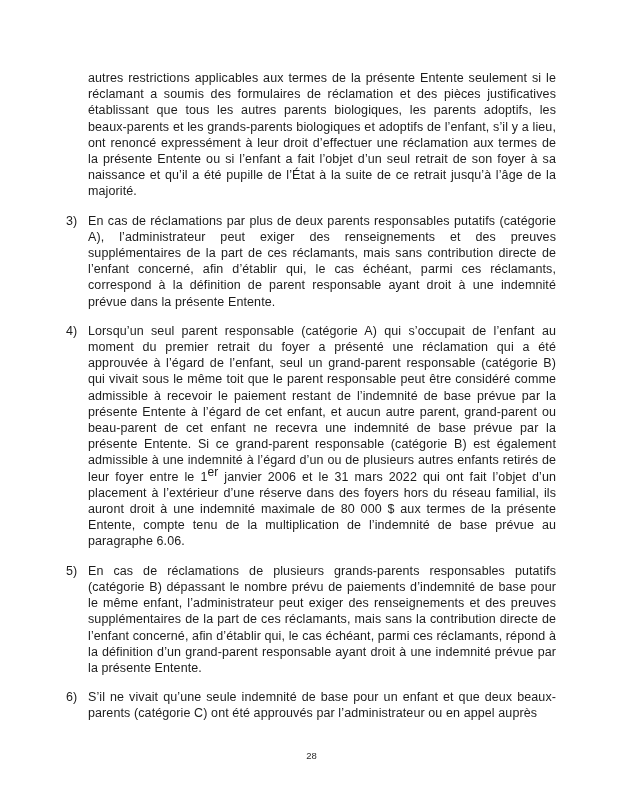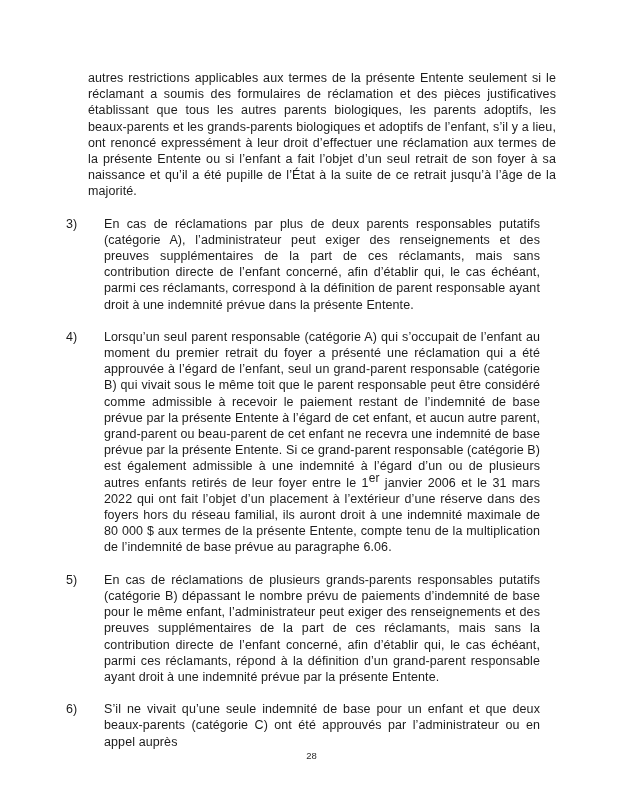--- a/index.html
+++ b/index.html
@@ -37,21 +37,21 @@
     position: absolute;
     left: -22px;
     top: 0;
     font-size: 12.5px;
     line-height: 16.2px;
   }
   .list-item .body {
     font-size: 12.5px;
     line-height: 16.2px;
     text-align: justify;
-    margin: 16px;
+    margin: 0;
     letter-spacing: 0.1px;
   }
   sup.ord {
     font-size: 12px;
     line-height: 0;
     vertical-align: super;
   }
   .footer {
     position: absolute;
     left: 0;

